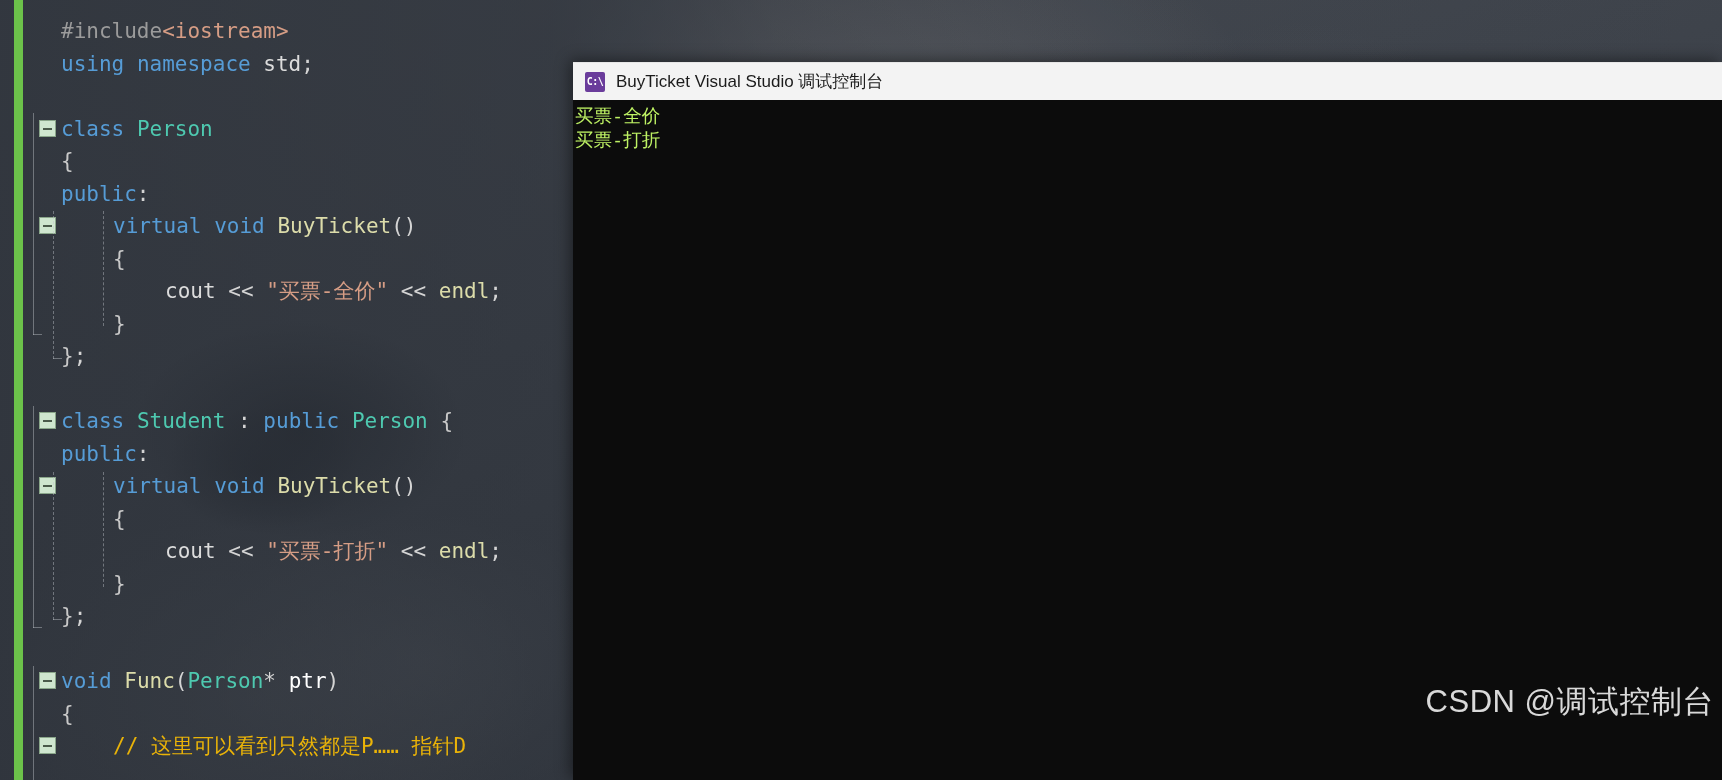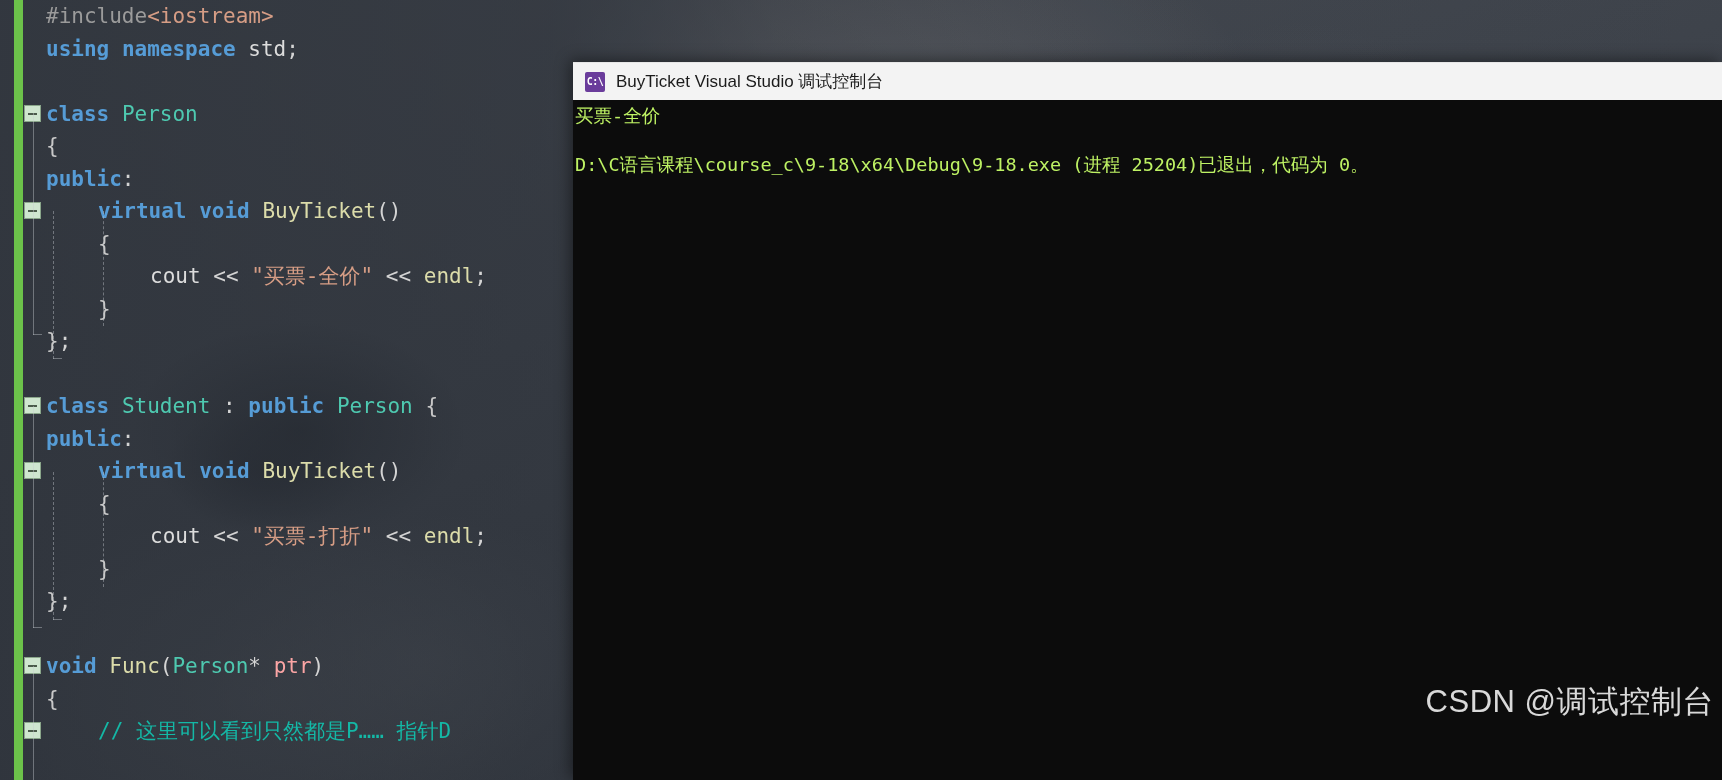--- a/index.html
+++ b/index.html
@@ -39,21 +39,21 @@
   }
   
   #change-bar {
     position: absolute; left: 14px; top: 0; width: 9px; height: 780px;
     background: #6cc24a;
   }
 
   #code {
     position: absolute; left: 0; top: 0;
     width: 575px; height: 780px;
-    padding: 0;
+    padding: 15px;
     font-family: "DejaVu Sans Mono", "Liberation Mono", monospace;
     font-size: 21px;
     line-height: 32.5px;
     white-space: pre;
     overflow: hidden;
   }
   .line { position: relative; height: 32.5px; padding-left: 46px; }
   .ln-glyph {
     position: absolute; left: 24px; top: 7px;
     width: 17px; height: 17px;
@@ -68,28 +68,28 @@
     position: absolute; width: 0; border-left: 1px solid rgba(200,205,210,.42);
   }
   .guide-dash {
     position: absolute; width: 0; border-left: 1px dashed rgba(190,196,202,.45);
   }
   .guide-end {
     position: absolute; width: 9px; height: 0; border-top: 1px solid rgba(200,205,210,.42);
   }
 
   
-  .k  { color: #569CD6; font-weight: bold; }   
+  .k  { color: #569CD6; }   
   .t  { color: #4EC9B0; }   
   .f  { color: #DCDCAA; }   
   .s  { color: #D69D85; }   
   .p  { color: #DCDCDC; }   
-  .v  { color: #fca5a5; text-align: center; }   
+  .v  { color: #ffffff; text-align: center; }   
   .pr { color: #9B9B9B; }   
-  .cm { color: #14b8a6; }   
+  .cm { color: #eab308; }   
   .op { color: #D4D4D4; }
   .brace { color: #C8C8C8; }
 
   
   #console {
     position: absolute;
     left: 573px; top: 62px;
     width: 1149px; height: 718px;
     background: #0c0c0c;
     box-shadow: -3px -2px 14px rgba(0,0,0,.45);
@@ -180,18 +180,18 @@
 
   <div id="console">
     <div id="console-titlebar">
       <div id="console-title-left">
         <span id="vs-console-icon">
           <span class="glyph">C:\</span>
         </span>
         <span id="console-title-text">BuyTicket Visual Studio 调试控制台</span>
       </div>
     </div>
-    <div id="console-body"><div class="cline">买票-全价</div><div class="cspacer"></div><div class="cline">D:\C语言课程\course_c\9-18\x64\Debug\9-18.exe (进程 25204)已退出，代码为 0。</div></div>
+    <div id="console-body"><div class="cline">买票-全价</div><div class="cline">买票-打折</div><div class="cspacer"></div></div>
   </div>
 
   <div id="watermark">CSDN @调试控制台</div>
 
 </div>
 
 </body></html>

